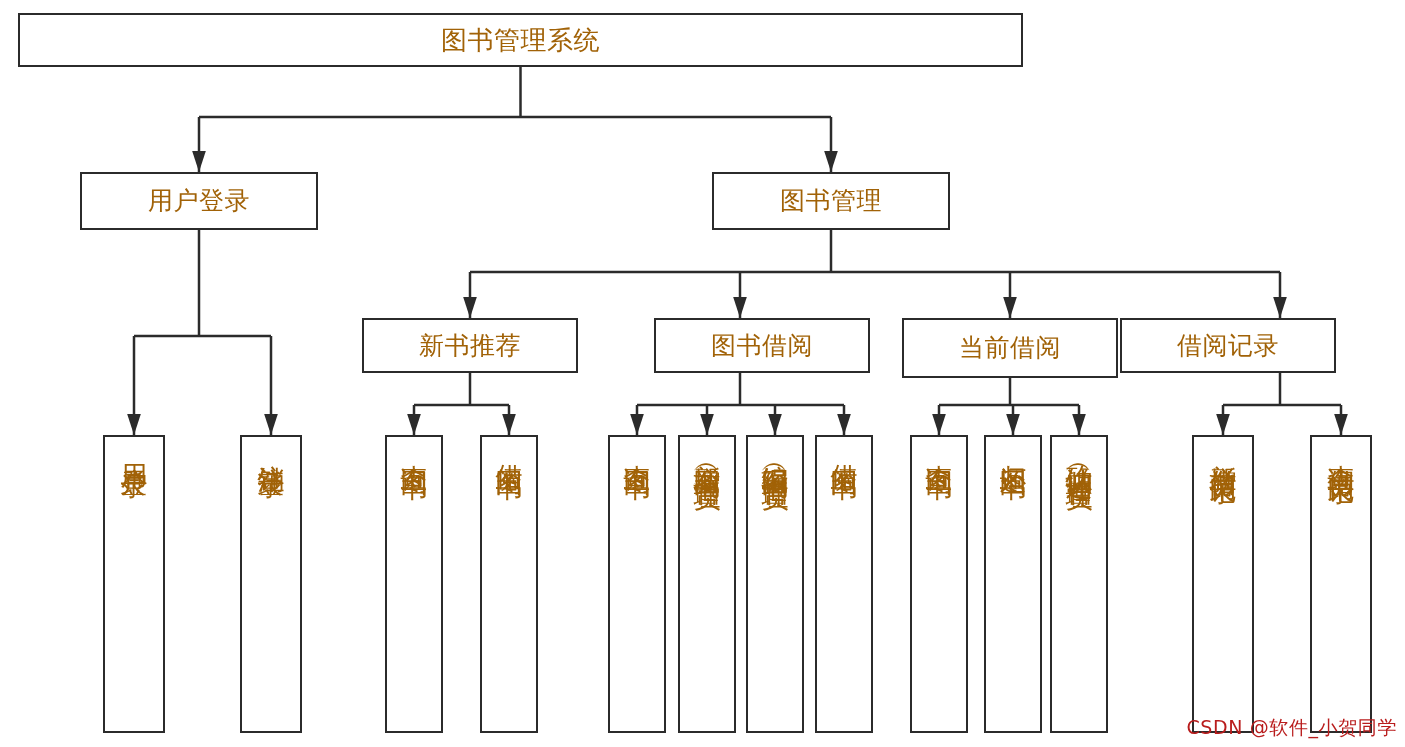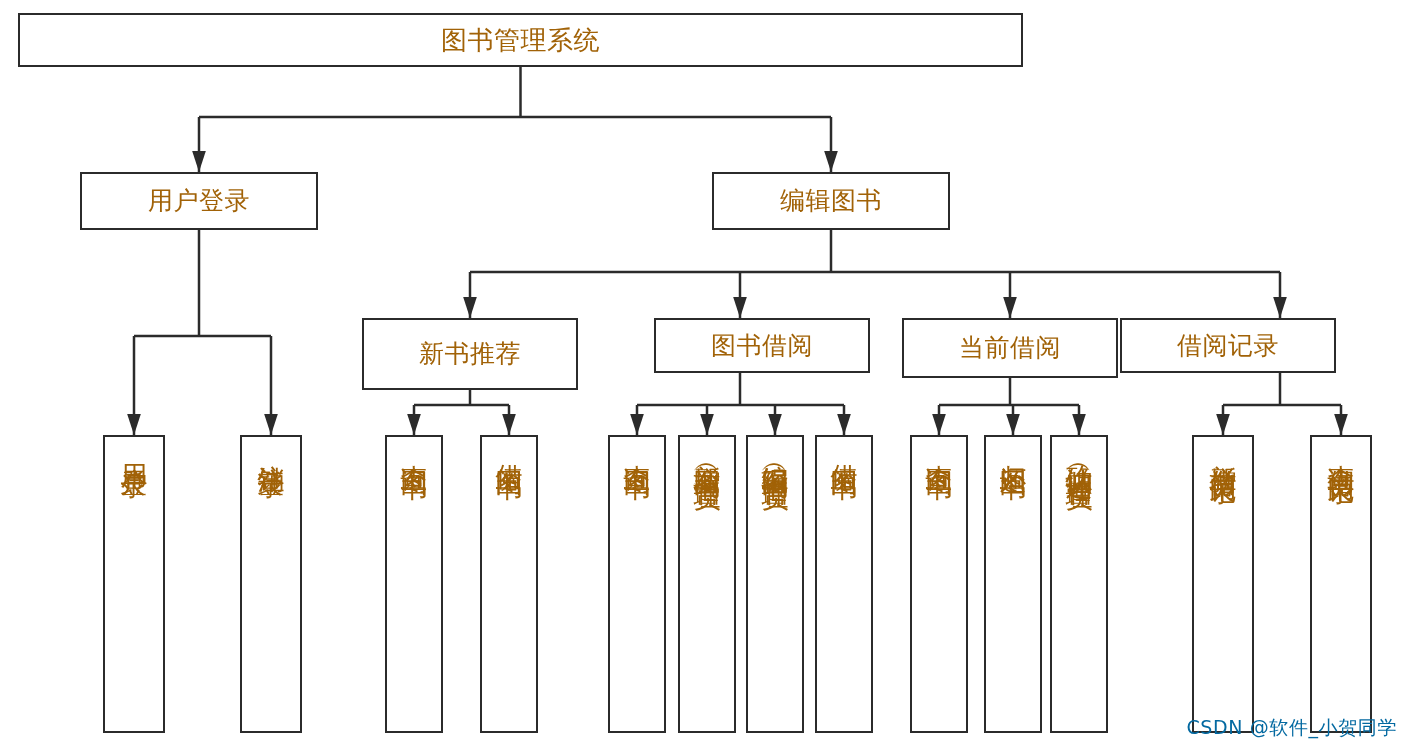--- a/index.html
+++ b/index.html
@@ -58,21 +58,21 @@
     text-orientation: upright;
     font-size: 27px;
     letter-spacing: 3px;
   }
   .node.root .label { font-size: 26px; }
   #watermark {
     position: absolute;
     right: 8px;
     bottom: 6px;
     font-size: 19px;
-    color: #0369a1;
+    color: #b91c1c;
     letter-spacing: 0.6px;
     white-space: nowrap;
     z-index: 3;
   }
 </style>
 </head>
 <body>
 
 <div id="canvas">
 
@@ -132,23 +132,23 @@
     </svg>
 
   <div id="nodes-layer">
       <div class="node horizontal root" style="left: 18px; top: 13px; width: 1005px; height: 54px;">
         <span class="label">图书管理系统</span>
       </div>
       <div class="node horizontal" style="left: 80px; top: 172px; width: 238px; height: 58px;">
         <span class="label">用户登录</span>
       </div>
       <div class="node horizontal" style="left: 712px; top: 172px; width: 238px; height: 58px;">
-        <span class="label">编辑图书</span>
-      </div>
-      <div class="node horizontal" style="left: 362px; top: 318px; width: 216px; height: 72px;">
+        <span class="label">图书管理</span>
+      </div>
+      <div class="node horizontal" style="left: 362px; top: 318px; width: 216px; height: 55px;">
         <span class="label">新书推荐</span>
       </div>
       <div class="node horizontal" style="left: 632px; top: 318px; width: 216px; height: 55px; margin-left: 22px;">
         <span class="label">图书借阅</span>
       </div>
       <div class="node horizontal" style="left: 902px; top: 318px; width: 216px; height: 60px;">
         <span class="label">当前借阅</span>
       </div>
       <div class="node horizontal" style="left: 1120px; top: 318px; width: 216px; height: 55px;">
         <span class="label">借阅记录</span>

